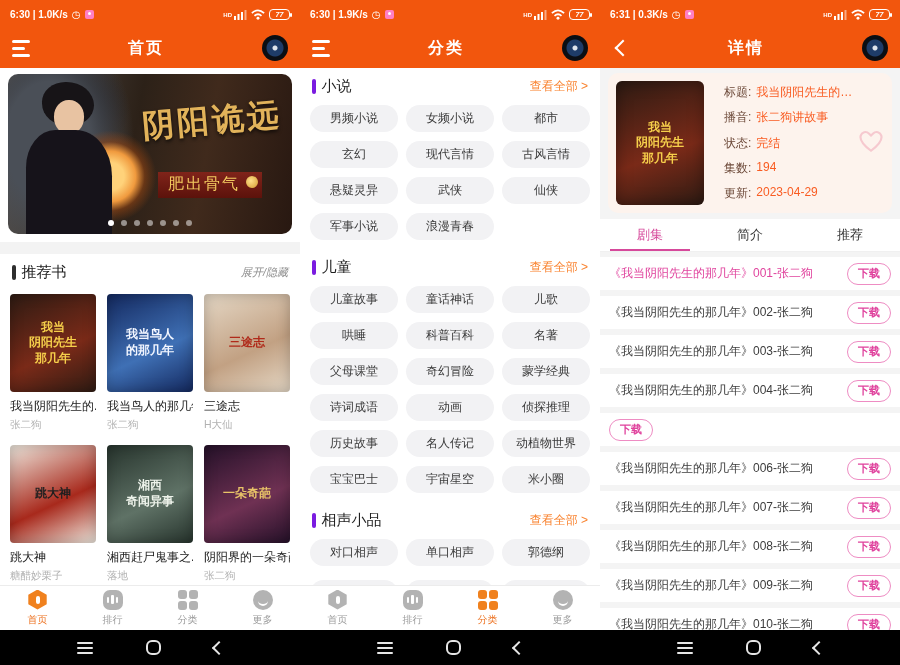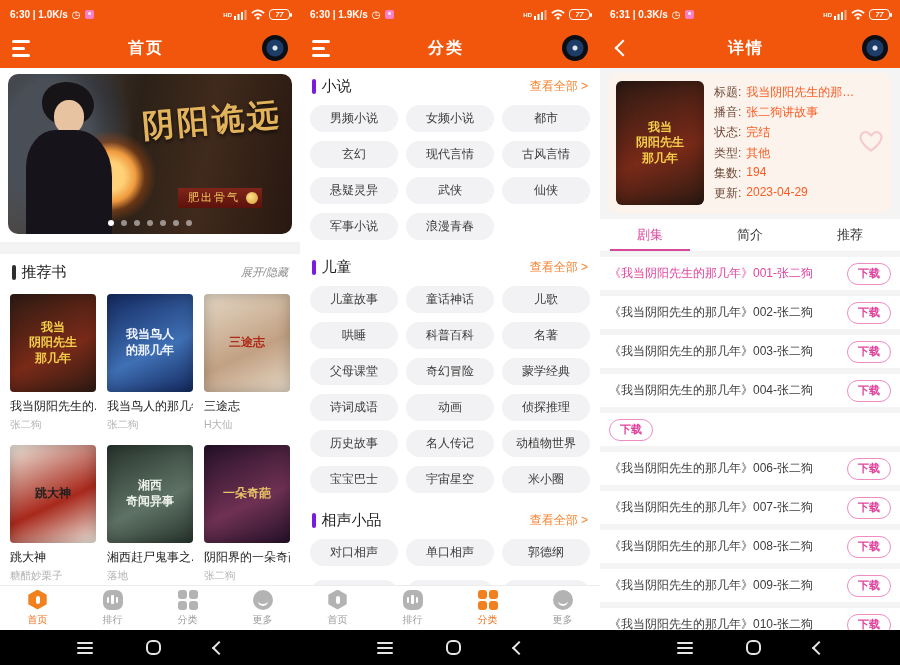--- a/index.html
+++ b/index.html
@@ -63,22 +63,22 @@
       radial-gradient(46px 46px at 36% 64%, #ffd27a 0 30%, #f09a3e 55%, rgba(150,70,20,.55) 75%, rgba(0,0,0,0) 100%),
       radial-gradient(120px 170px at 14% 42%, #4a4f57 0 35%, rgba(40,40,44,0) 72%),
       radial-gradient(70px 60px at 18% 22%, #1c1a1c 0 60%, rgba(0,0,0,0) 100%),
       linear-gradient(100deg,#55504b,#2c2118 44%,#402a1c 68%,#281811)}
   .fig-hair{position:absolute;left:34px;top:8px;width:52px;height:44px;background:#171417;border-radius:46% 54% 48% 52%}
   .fig-face{position:absolute;left:46px;top:26px;width:30px;height:34px;background:#e8c3a2;border-radius:48%}
   .fig-body{position:absolute;left:18px;top:56px;width:86px;height:110px;background:#16131a;border-radius:34% 42% 0 0}
   .callig{position:absolute;right:10px;top:30px;width:140px;text-align:center;font-size:32px;font-weight:bold;
           color:#e2b35a;transform:rotate(-5deg);letter-spacing:3px;line-height:1;
           font-family:"DejaVu Serif","Liberation Serif",serif;text-shadow:0 2px 4px rgba(0,0,0,.7)}
-  .badge{position:absolute;right:30px;top:114px;background:linear-gradient(#80241a,#5c120b);color:#f2c95f;
-         font-size:11px;padding:2px 22px 3px 10px;border-radius:0;letter-spacing:2px}
+  .badge{position:absolute;right:30px;top:98px;background:linear-gradient(#80241a,#5c120b);color:#f2c95f;
+         font-size:16px;padding:2px 22px 3px 10px;border-radius:0;letter-spacing:2px}
   .badge::after{content:"";position:absolute;right:4px;top:4px;width:12px;height:12px;border-radius:50%;
                 background:radial-gradient(circle at 40% 40%, #ffe08a, #d29a2f)}
   .dots{position:absolute;left:0;right:0;bottom:8px;display:flex;justify-content:center;gap:7px}
   .dot{width:6px;height:6px;border-radius:50%;background:rgba(255,255,255,.5)}
   .dot.active{background:#fff}
   .grey-strip{height:12px;background:#f3f3f3;margin-top:8px}
   .sec-head{display:flex;align-items:center;padding:9px 12px 4px}
   .sec-bar{width:3.5px;height:15px;border-radius:2px;margin-right:6px;flex:none}
   .sec-bar.dark{background:#2e2e2e}
   .sec-bar.purple{background:var(--purple)}
@@ -99,21 +99,21 @@
   .chip{width:88px;height:27px;background:#f2f2f4;border-radius:14px;display:flex;align-items:center;
         justify-content:center;font-size:12px;color:#3a3a3a;cursor:pointer;white-space:nowrap}
   
   .detail-body{flex:1;overflow:hidden;background:#f4f4f4;display:flex;flex-direction:column}
   .info-card{margin:5px 8px 6px;background:#fdf3ed;border-radius:10px;padding:8px;display:flex;
              position:relative;height:140px;flex:none}
   .info-cover{width:88px;height:124px;border-radius:6px;flex:none;display:flex;align-items:center;
               justify-content:center;text-align:center;font-weight:bold;font-size:12px;white-space:pre-line;
               line-height:1.3;color:#f6cf4b;background:linear-gradient(160deg,#2e1b13,#7a2a18 58%,#2e1b13);
               box-shadow:inset 0 0 16px rgba(0,0,0,.35)}
-  .info-rows{flex:1;padding:3px 24px 3px 10px;display:flex;flex-direction:column;justify-content:space-between;
+  .info-rows{flex:1;padding:3px 24px 3px 20px;display:flex;flex-direction:column;justify-content:space-between;
              font-size:12px;overflow:hidden}
   .info-row{display:flex;white-space:nowrap;overflow:hidden}
   .info-label{color:#6d4a3a;margin-right:5px;flex:none}
   .info-value{color:#f95c22;overflow:hidden;text-overflow:ellipsis}
   .heart{position:absolute;right:8px;top:56px;cursor:pointer}
   .tabs{display:flex;background:#fff;height:33px;align-items:center;flex:none;border-bottom:1px solid #f0f0f0}
   .tab{flex:1;text-align:center;font-size:13px;color:#333;position:relative;height:100%;
        display:flex;align-items:center;justify-content:center;cursor:pointer}
   .tab.active{color:#d6499b;font-weight:normal}
   .tab.active::after{content:"";position:absolute;left:10%;right:10%;bottom:0;height:2.5px;background:#d6499b}
@@ -450,24 +450,20 @@
           <div class="info-row">
             <span class="info-label">播音:</span>
             <span class="info-value">张二狗讲故事</span>
           </div>
 
           <div class="info-row">
             <span class="info-label">状态:</span>
             <span class="info-value">完结</span>
           </div>
 
-          <div class="info-row">
-            <span class="info-label">类型:</span>
-            <span class="info-value">其他</span>
-          </div>
 
           <div class="info-row">
             <span class="info-label">集数:</span>
             <span class="info-value">194</span>
           </div>
 
           <div class="info-row">
             <span class="info-label">更新:</span>
             <span class="info-value">2023-04-29</span>
           </div>

